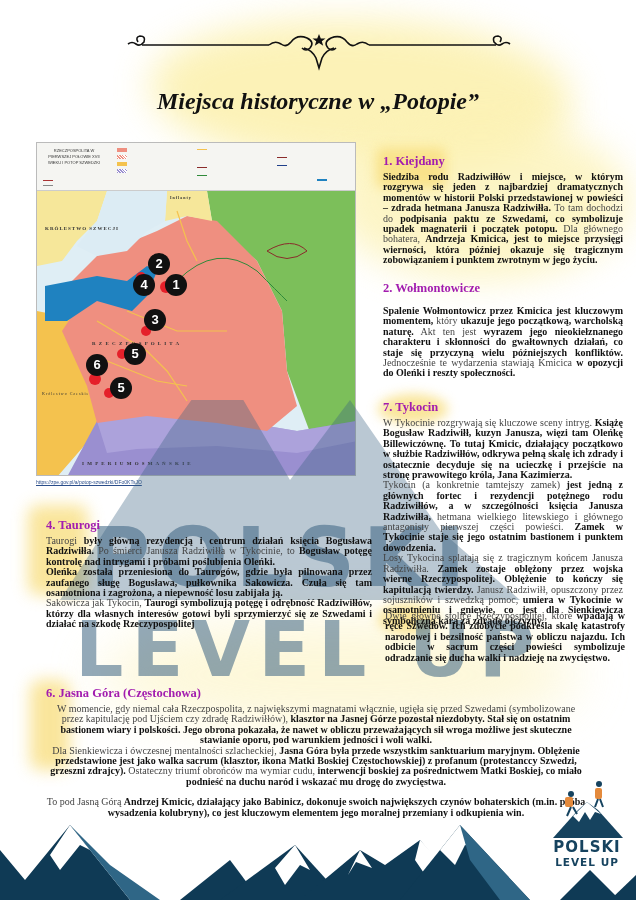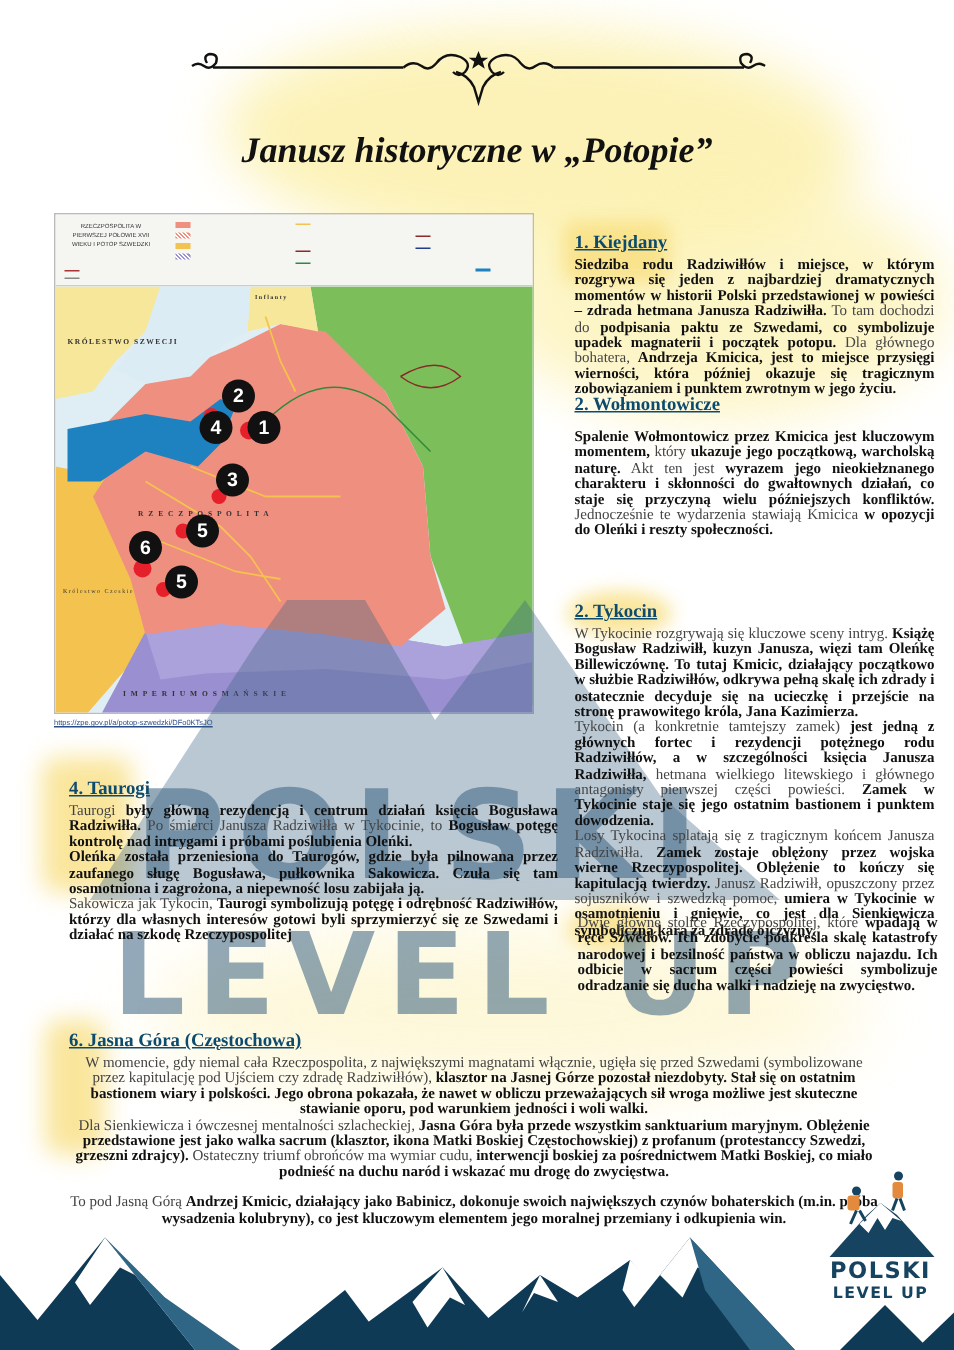--- a/index.html
+++ b/index.html
@@ -33,28 +33,28 @@
             font-family: "Liberation Sans", sans-serif; font-weight: bold; font-size: 13px; text-align: center; line-height: 22px; }
   .dot { position: absolute; width: 10px; height: 10px; border-radius: 50%; background: #e5202a; }
   .map-link { position: absolute; left: 36px; top: 479px; font-family: "Liberation Sans", sans-serif; font-size: 5px; color: #2a4d8a; text-decoration: underline; }
 
   
   .watermark { position: absolute; left: 60px; top: 400px; width: 560px; height: 320px; pointer-events: none; }
   .wm-text { position: absolute; font-family: "DejaVu Sans", sans-serif; font-weight: bold; color: rgba(58,98,130,.55); letter-spacing: 8px; }
 
   
   .section { position: absolute; }
-  .sec-title { font-family: "Liberation Serif", serif; font-weight: bold; font-size: 12.5px; color: #0c4a6e; margin-bottom: 3px; text-decoration: underline; }
+  .sec-title { font-family: "Liberation Serif", serif; font-weight: bold; font-size: 12.5px; color: #a21caf; margin-bottom: 3px; }
   .sec-body { font-family: "Liberation Serif", serif; font-size: 10px; line-height: 10.4px; text-align: justify; color: #444; }
   .sec-body b { color: #111; }
   .sec-body p { margin: 0; }
   .sec-body p.gap { margin-top: 10px; }
 
   #sec1 { left: 383px; top: 154px; width: 240px; }
-  #sec2 { left: 383px; top: 262px; width: 240px; }
+  #sec2 { left: 383px; top: 281px; width: 240px; }
   #sec3 { left: 383px; top: 400px; width: 240px; }
   #sec4 { left: 46px; top: 518px; width: 326px; }
   #sec5 { left: 385px; top: 611px; width: 240px; }
   #sec6 { left: 46px; top: 686px; width: 540px; }
   #sec6 .sec-body { text-align: center; }
 
   
   .mountains { position: absolute; left: 0; top: 810px; width: 636px; height: 90px; }
   .logo { position: absolute; left: 543px; top: 780px; width: 88px; height: 100px; }
   .logo-text1 { position: absolute; left: 0; top: 58px; width: 88px; text-align: center; font-family: "DejaVu Sans", sans-serif;
@@ -79,21 +79,21 @@
     <line x1="18" y1="13" x2="145" y2="13"></line>
     <line x1="245" y1="13" x2="372" y2="13"></line>
     <path d="M4 12 q4 -3 8 0 q4 3 8 -2 q2 -6 -4 -6 q-5 1 -2 6"></path>
     <path d="M386 12 q-4 -3 -8 0 q-4 3 -8 -2 q-2 -6 4 -6 q5 1 2 6"></path>
     <path d="M145 13 q6 -5 12 -1 q5 4 10 -2 q6 -8 16 -4 q8 4 3 10 q-4 4 -8 0"></path>
     <path d="M245 13 q-6 -5 -12 -1 q-5 4 -10 -2 q-6 -8 -16 -4 q-8 4 -3 10 q4 4 8 0"></path>
     <path d="M180 16 q8 2 12 10 l3 10 l3 -10 q4 -8 12 -10"></path>
   </g>
   <polygon points="195,2 196.8,6.5 201.5,6.5 197.8,9.2 199.2,13.8 195,11 190.8,13.8 192.2,9.2 188.5,6.5 193.2,6.5" fill="#111"></polygon>
 </svg>
-<div class="title">Janusz historyczne w „Potopie”</div>
+<div class="title">Miejsca historyczne w „Potopie”</div>
 
 <div class="map">
   <div class="map-legend">
     <div class="legend-title">RZECZPOSPOLITA W PIERWSZEJ POŁOWIE XVII WIEKU I POTOP SZWEDZKI</div>
     <div class="legend-sw" style="left:80px;top:5px;background:#ef8f80;"></div>
     <div class="legend-sw" style="left:80px;top:12px;background:repeating-linear-gradient(45deg,#ef8f80 0 1px,#fff 1px 2px);"></div>
     <div class="legend-sw" style="left:80px;top:19px;background:#f4c24e;"></div>
     <div class="legend-sw" style="left:80px;top:26px;background:repeating-linear-gradient(45deg,#9a8fd0 0 1px,#fff 1px 2px);"></div>
     <div class="legend-sw" style="left:160px;top:6px;height:1px;background:#f4c24e;"></div>
     <div class="legend-sw" style="left:160px;top:24px;height:1px;background:#8a2b2b;"></div>
@@ -177,21 +177,21 @@
 </div>
 
 <div class="section" id="sec2">
   <div class="sec-title">2. Wołmontowicze</div>
   <div class="sec-body">
       <p class="gap"><b>Spalenie Wołmontowicz przez Kmicica jest kluczowym momentem,</b><span> który </span><b>ukazuje jego początkową, warcholską naturę.</b><span> Akt ten jest </span><b>wyrazem jego nieokiełznanego charakteru i skłonności do gwałtownych działań, co staje się przyczyną wielu późniejszych konfliktów.</b><span> Jednocześnie te wydarzenia stawiają Kmicica </span><b>w opozycji do Oleńki i reszty społeczności.</b></p>
     </div>
 </div>
 
 <div class="section" id="sec3">
-  <div class="sec-title">2. Tykocin</div>
+  <div class="sec-title">7. Tykocin</div>
   <div class="sec-body">
       <p><span>W Tykocinie rozgrywają się kluczowe sceny intryg. </span><b>Książę Bogusław Radziwiłł, kuzyn Janusza, więzi tam Oleńkę Billewiczównę. To tutaj Kmicic, działający początkowo w służbie Radziwiłłów, odkrywa pełną skalę ich zdrady i ostatecznie decyduje się na ucieczkę i przejście na stronę prawowitego króla, Jana Kazimierza.</b></p>
       <p><span>Tykocin (a konkretnie tamtejszy zamek) </span><b>jest jedną z głównych fortec i rezydencji potężnego rodu Radziwiłłów, a w szczególności księcia Janusza Radziwiłła,</b><span> hetmana wielkiego litewskiego i głównego antagonisty pierwszej części powieści. </span><b>Zamek w Tykocinie staje się jego ostatnim bastionem i punktem dowodzenia.</b></p>
       <p><span>Losy Tykocina splatają się z tragicznym końcem Janusza Radziwiłła. </span><b>Zamek zostaje oblężony przez wojska wierne Rzeczypospolitej. Oblężenie to kończy się kapitulacją twierdzy.</b><span> Janusz Radziwiłł, opuszczony przez sojuszników i szwedzką pomoc, </span><b>umiera w Tykocinie w osamotnieniu i gniewie, co jest dla Sienkiewicza symboliczną karą za zdradę ojczyzny.</b></p>
     </div>
 </div>
 
 <div class="section" id="sec4">
   <div class="sec-title">4. Taurogi</div>
   <div class="sec-body">

